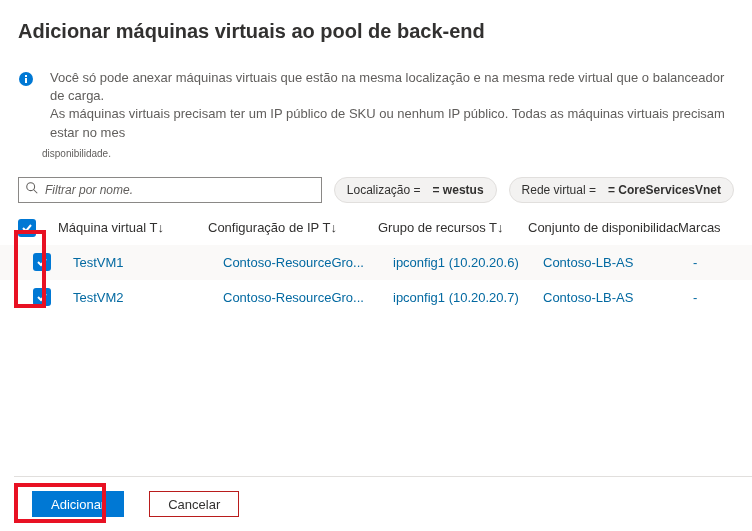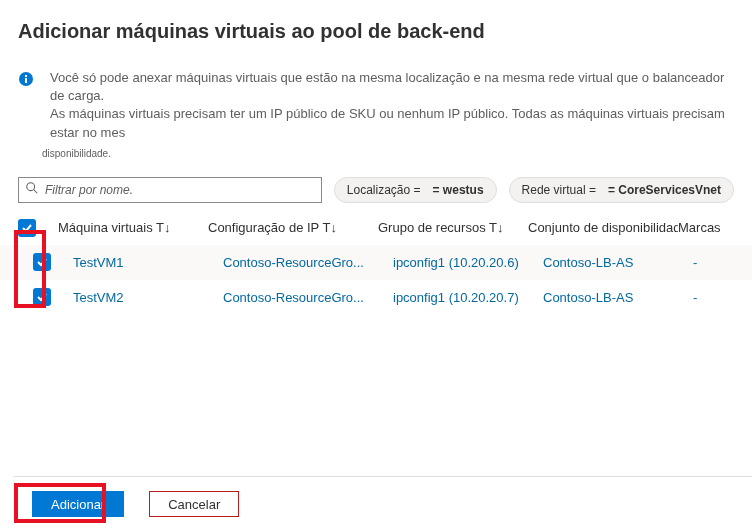--- a/index.html
+++ b/index.html
@@ -223,21 +223,21 @@
 
 <div class="table">
   <div class="thead">
     <div class="cell">
       <div class="checkbox header">
         <svg width="12" height="12" viewBox="0 0 12 12">
             <path d="M2 6 L5 9 L10 3" stroke="#fff" stroke-width="2" fill="none"></path>
           </svg>
       </div>
     </div>
-    <div class="cell">Máquina virtuais T↓</div>
+    <div class="cell">Máquina virtual T↓</div>
     <div class="cell">Configuração de IP T↓</div>
     <div class="cell">Grupo de recursos T↓</div>
     <div class="cell">Conjunto de disponibilidadeT↓</div>
     <div class="cell">Marcas</div>
   </div>
 
   <div class="trow">
     <div class="cell">
       <div class="checkbox checked">
         <svg width="12" height="12" viewBox="0 0 12 12">

